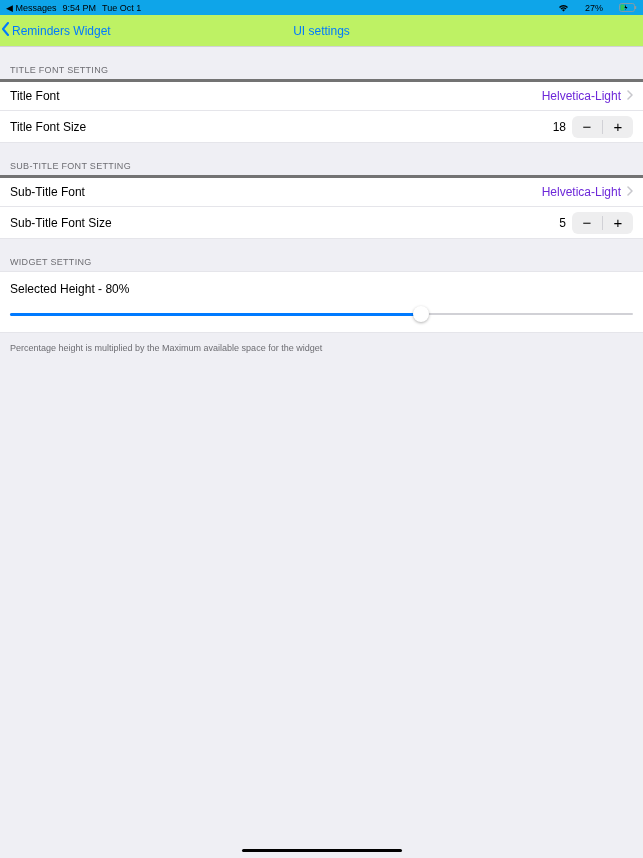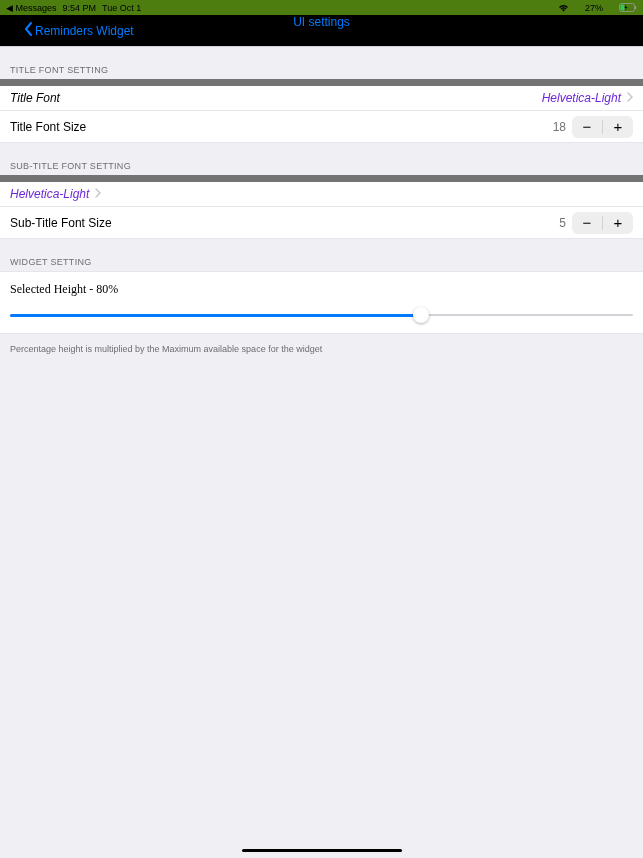--- a/index.html
+++ b/index.html
@@ -6,38 +6,39 @@
     body {
       width: 643px;
       height: 858px;
       font-family: -apple-system, "Helvetica Neue", Helvetica, Arial, sans-serif;
       background: #efeff4;
       position: relative;
       overflow: hidden;
     }
     .status-bar {
       height: 15px;
-      background: #4d7c0f;
+      background: #0ea5e9;
       display: flex;
       align-items: center;
       padding: 0 6px;
       font-size: 9px;
       color: #000;
       position: relative;
     }
     .status-left { display: flex; align-items: center; gap: 6px; }
     .status-right { position: absolute; right: 6px; display: flex; align-items: center; gap: 16px; }
     .back-arrow-tiny { font-size: 9px; }
     .nav-bar {
       height: 32px;
-      background: #000000;
+      background: #bef264;
       border-bottom: 1px solid #d1d1d6;
       display: flex;
-      position: relative;
-      padding: 0 24px;
+      align-items: center;
+      position: relative;
+      padding: 0 1px;
     }
     .nav-back {
       display: flex;
       align-items: center;
       color: #007aff;
       font-size: 12px;
       cursor: pointer;
       gap: 2px;
     }
     .chevron-left {
@@ -66,24 +67,24 @@
     .row {
       background: #fff;
       height: 32px;
       padding: 0 10px;
       display: flex;
       align-items: center;
       border-bottom: 1px solid #e5e5ea;
       font-size: 12px;
       color: #000;
     }
-    .row.first { border-top: 7px solid #737373; font-style: italic; }
+    .row.first { border-top: 3px solid #737373; }
     .row-label { flex: 1; }
     .row-value { color: #6d28d9; font-size: 12px; margin-right: 6px; }
-    .row-value-blue { color: #737373; font-size: 12px; margin-right: 6px; }
+    .row-value-blue { color: #000000; font-size: 12px; margin-right: 6px; }
     .chevron-right {
       width: 6px; height: 10px;
     }
     .stepper {
       display: flex;
       background: #eeeeef;
       border-radius: 6px;
       overflow: hidden;
       height: 22px;
     }
@@ -106,21 +107,20 @@
     .slider-row {
       background: #fff;
       padding: 10px;
       border-top: 1px solid #e5e5ea;
       border-bottom: 1px solid #e5e5ea;
     }
     .slider-label {
       font-size: 12px;
       color: #000;
       margin-bottom: 10px;
-      font-family: Liberation Serif, serif;
     }
     .slider-track {
       position: relative;
       height: 16px;
       display: flex;
       align-items: center;
     }
     .track-bg {
       position: absolute;
       height: 2px;
@@ -215,20 +215,21 @@
   <div class="stepper">
     <div class="stepper-btn">−</div>
     <div class="stepper-divider"></div>
     <div class="stepper-btn">+</div>
   </div>
 </div>
 
 <div class="section-header">SUB-TITLE FONT SETTING</div>
 
 <div class="row first">
+  <span class="row-label">Sub-Title Font</span>
   <span class="row-value">Helvetica-Light</span>
   <span>
     <svg class="chevron-right" viewBox="0 0 6 10">
         <path d="M1 1 L5 5 L1 9" stroke="#c7c7cc" stroke-width="1.5" fill="none" stroke-linecap="round" stroke-linejoin="round"></path>
       </svg>
   </span>
 </div>
 
 <div class="row">
   <span class="row-label">Sub-Title Font Size</span>

